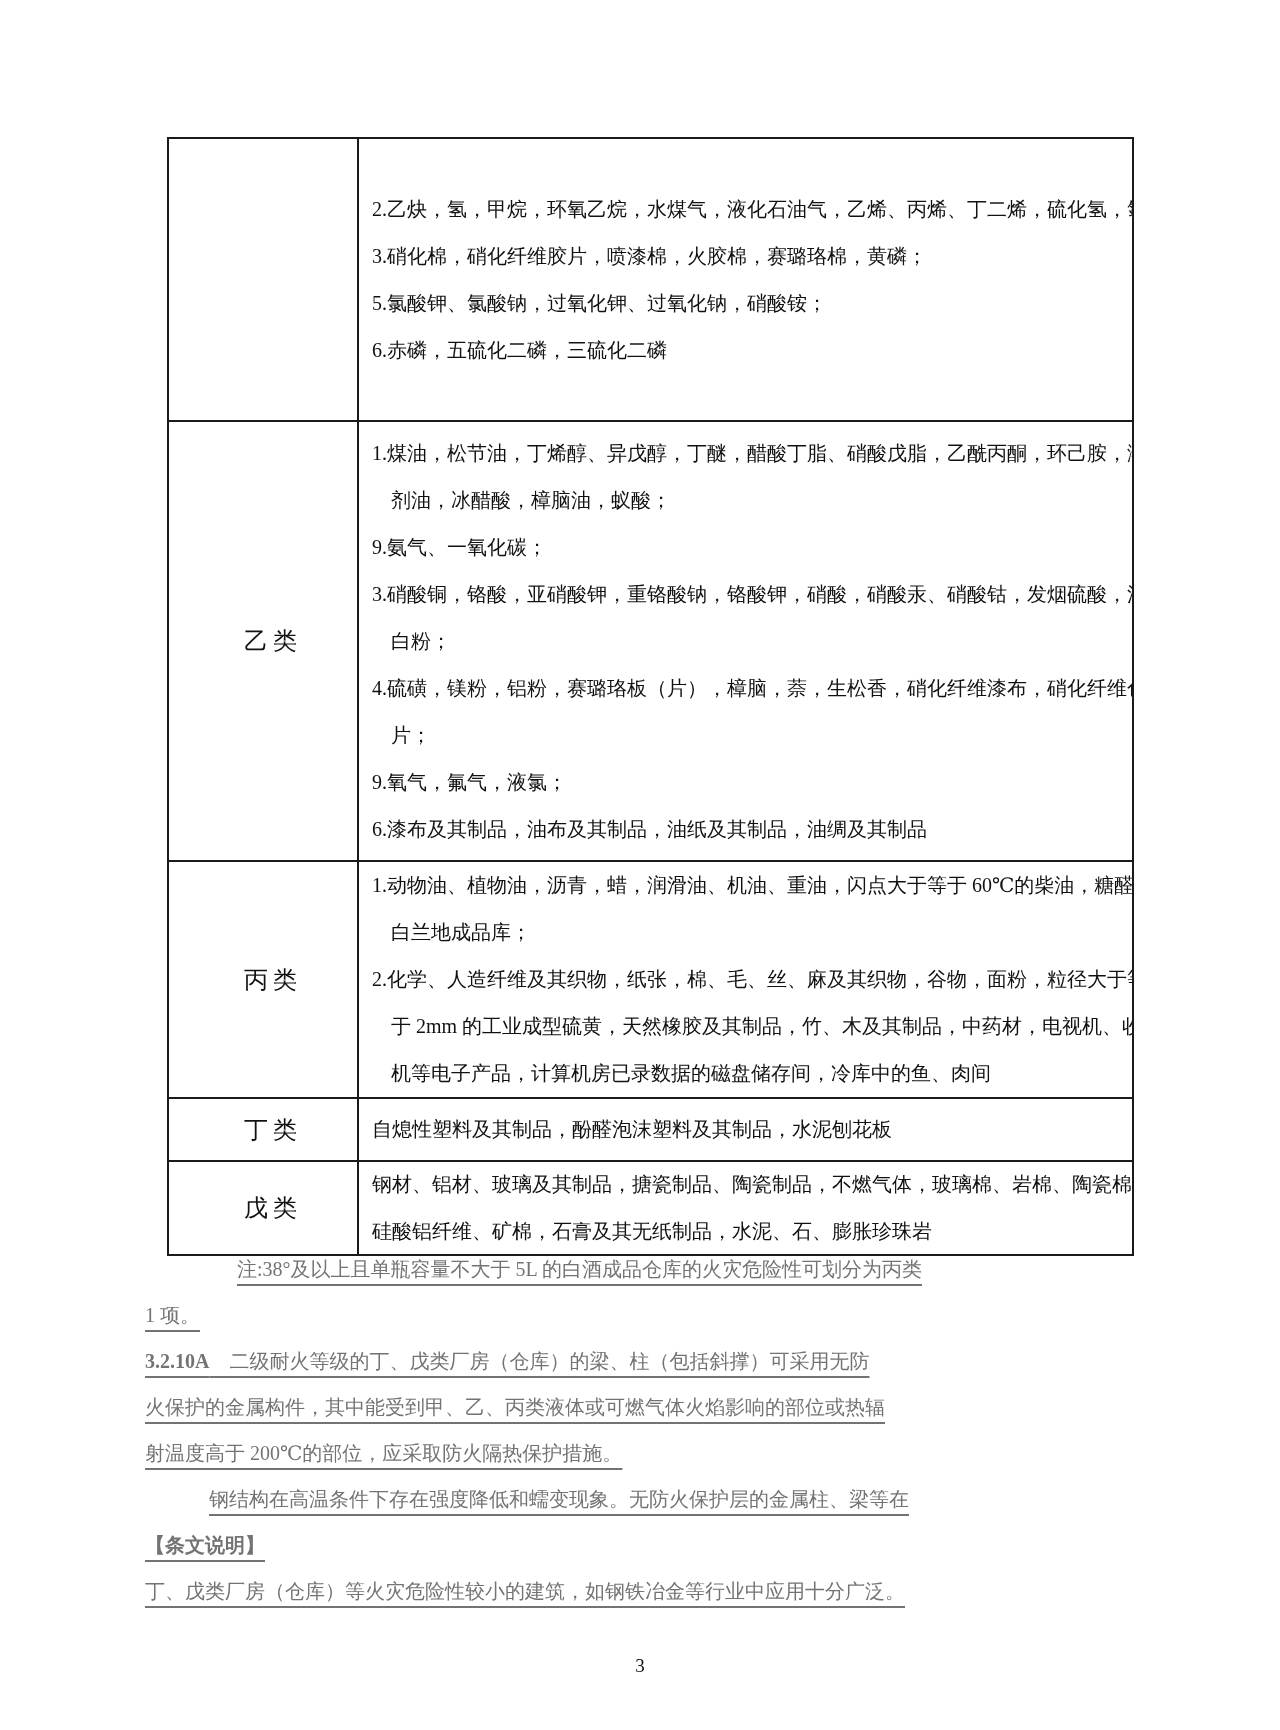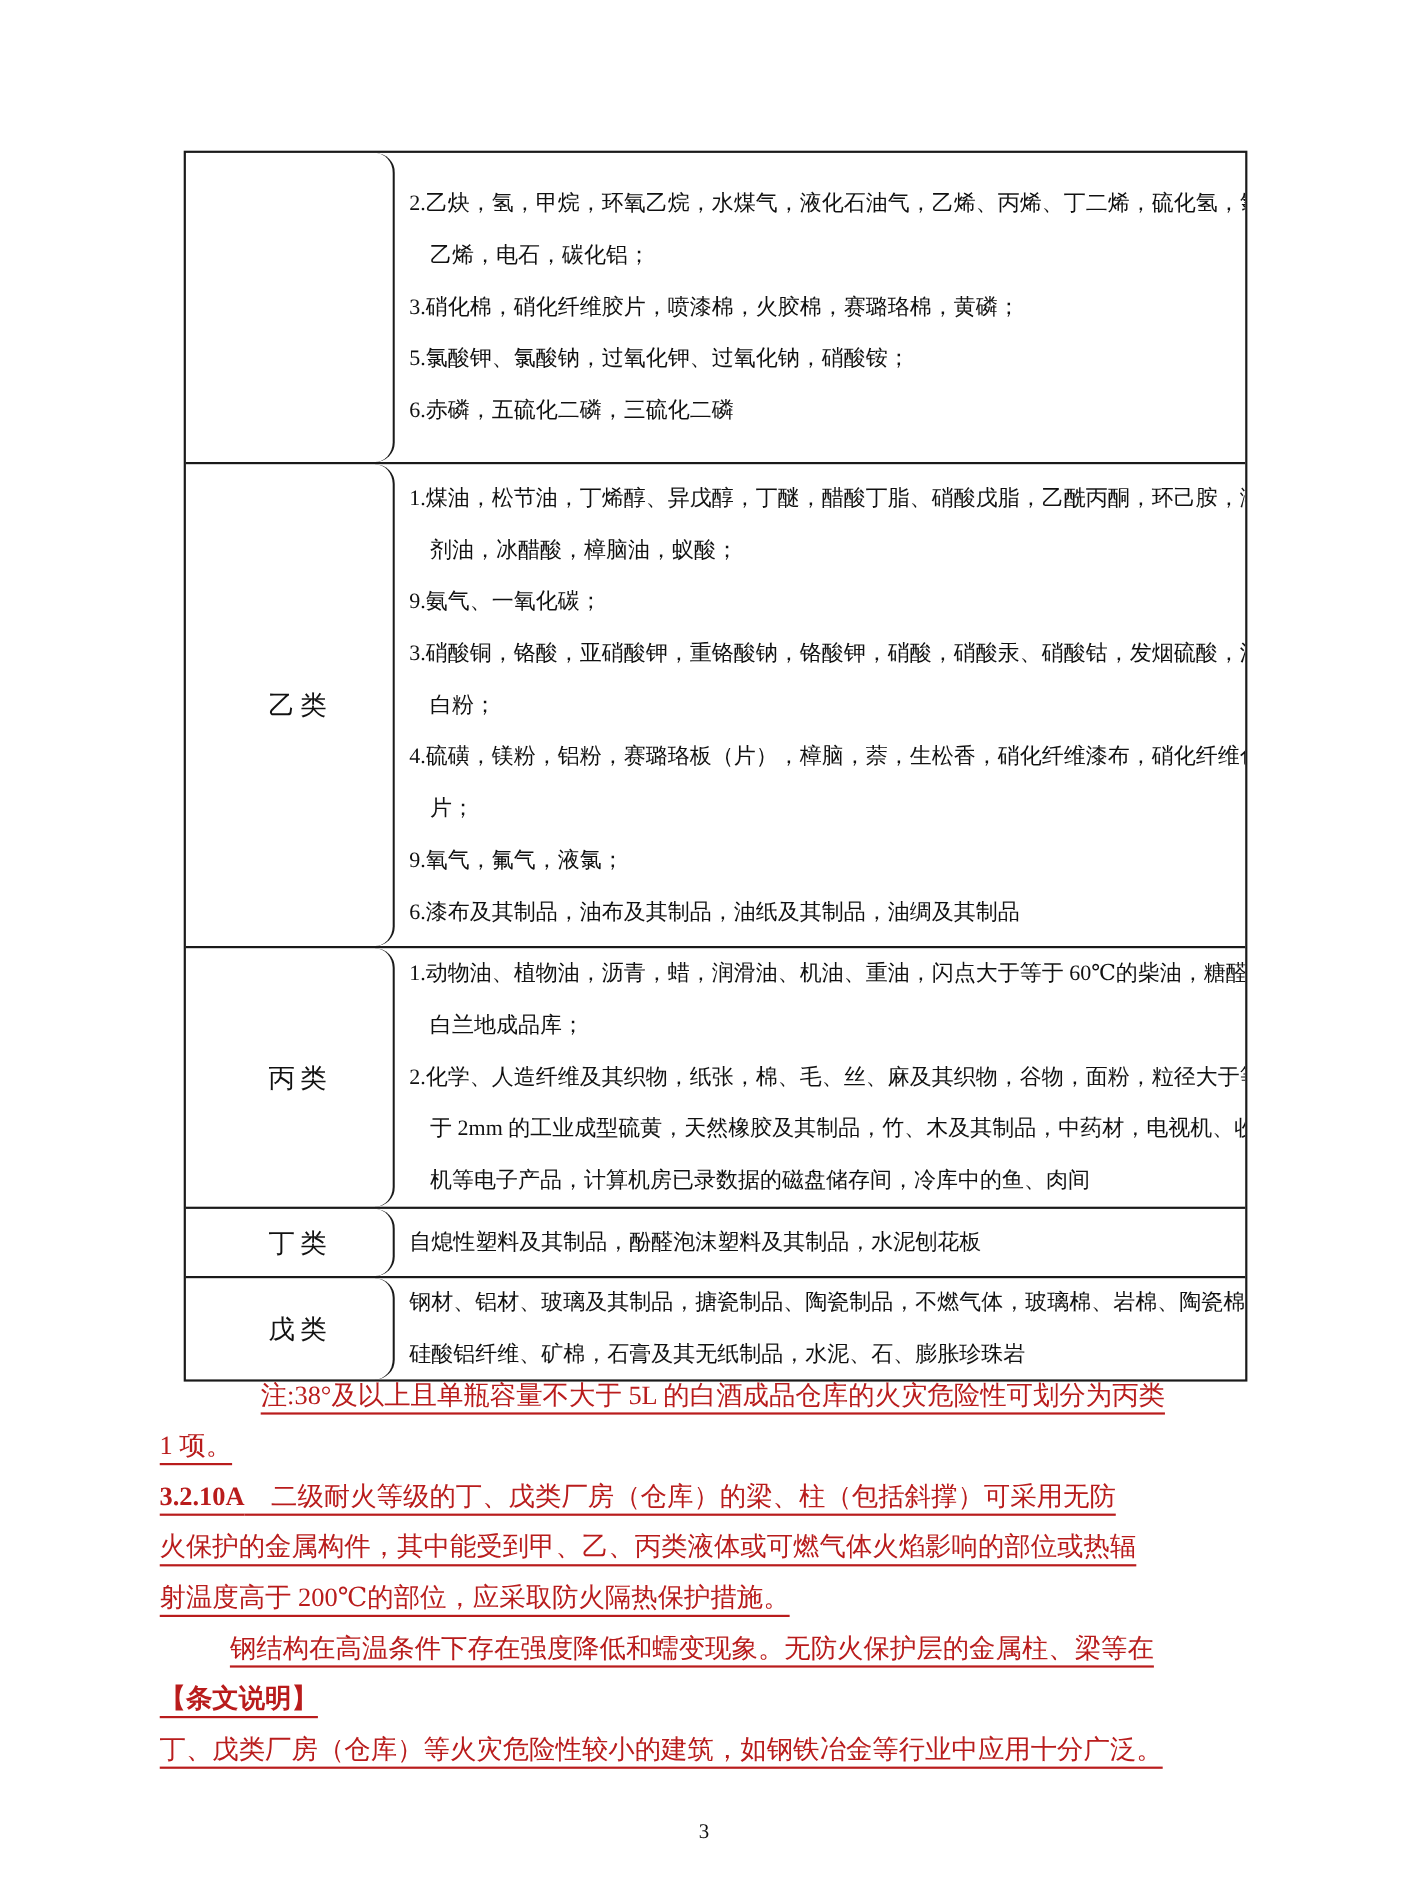--- a/index.html
+++ b/index.html
@@ -23,21 +23,20 @@
   }
   .trow{display:flex;box-sizing:border-box;border-top:2px solid #1a1a1a;}
   .trow:first-child{border-top:none;}
   .label-cell{
     width:190px;flex:none;
     border-right:2px solid #1a1a1a;
     display:flex;align-items:center;justify-content:center;
     font-size:24px;letter-spacing:5px;
     box-sizing:border-box;
     padding-left:20px;
-    border-radius:18px;
   }
   .content-cell{
     flex:1;
     display:flex;flex-direction:column;justify-content:center;
     padding-left:13px;
     font-size:20px;
     overflow:hidden;
     box-sizing:border-box;
   }
   .tline{line-height:47px;white-space:nowrap;}
@@ -45,22 +44,22 @@
   .r0{height:281px;}
   .r1{height:440px;}
   .r2{height:237px;}
   .r3{height:63px;}
   .r4{height:94px;}
   
   .notes{
     position:absolute;
     left:145px;top:1246px;
     width:988px;
-    font-size:24px;
-    color:#b91c1c;
+    font-size:20px;
+    color:#737373;
   }
   .nline{
     line-height:46px;
     white-space:nowrap;
     text-decoration:underline;
     text-decoration-thickness:2px;
     text-underline-offset:8px;
     overflow:hidden;
   }
   .indent-note{padding-left:92px;}
@@ -80,21 +79,20 @@
 <body>
 
 <div class="page">
 
   <div class="fh-table">
 
     <div class="trow r0">
       <div class="label-cell"></div>
       <div class="content-cell">
         <div class="tline">2.乙炔，氢，甲烷，环氧乙烷，水煤气，液化石油气，乙烯、丙烯、丁二烯，硫化氢，氯</div>
-        <div class="tline cont">乙烯，电石，碳化铝；</div>
         <div class="tline">3.硝化棉，硝化纤维胶片，喷漆棉，火胶棉，赛璐珞棉，黄磷；</div>
         <div class="tline">5.氯酸钾、氯酸钠，过氧化钾、过氧化钠，硝酸铵；</div>
         <div class="tline">6.赤磷，五硫化二磷，三硫化二磷</div>
       </div>
     </div>
 
     <div class="trow r1">
       <div class="label-cell">乙类</div>
       <div class="content-cell">
         <div class="tline">1.煤油，松节油，丁烯醇、异戊醇，丁醚，醋酸丁脂、硝酸戊脂，乙酰丙酮，环己胺，溶</div>

